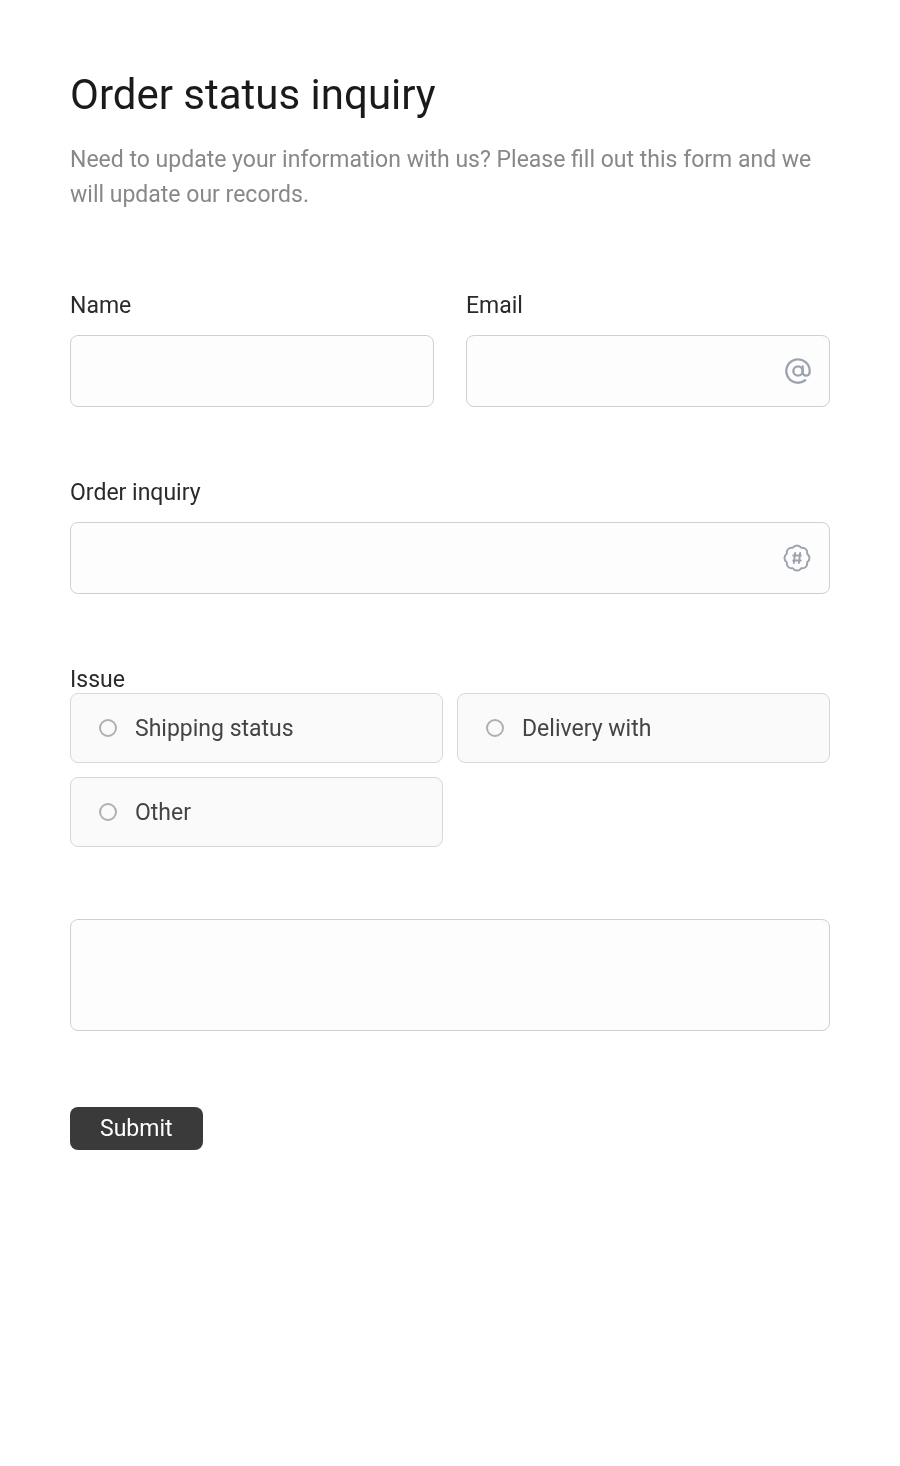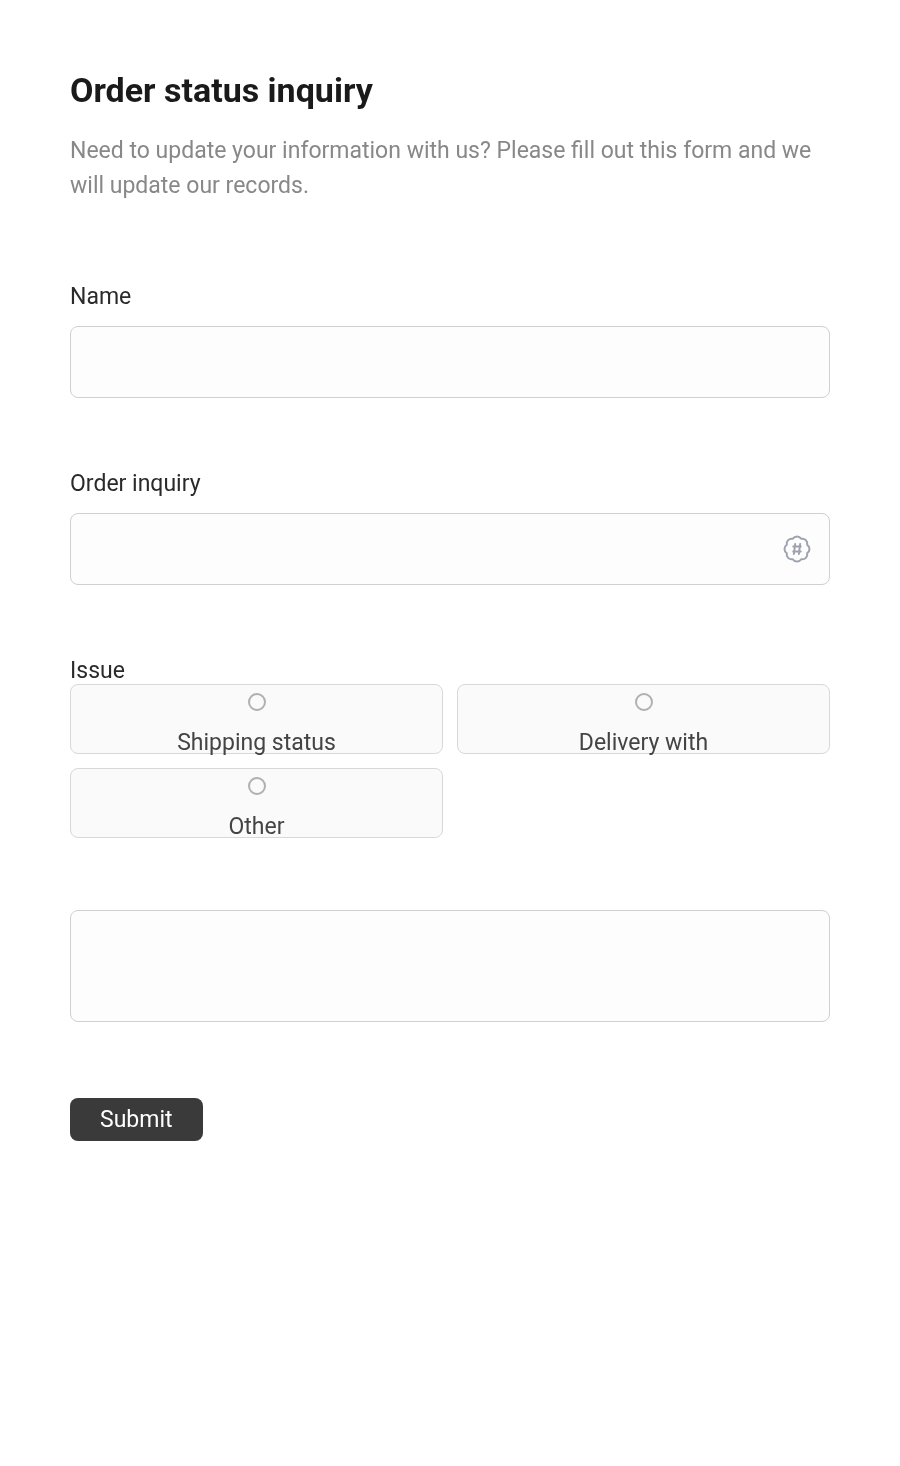--- a/index.html
+++ b/index.html
@@ -8,22 +8,22 @@
       padding: 0;
     }
     body {
       font-family: -apple-system, BlinkMacSystemFont, "Segoe UI", Roboto, Helvetica, Arial, sans-serif;
       background: #ffffff;
       width: 900px;
       padding: 70px;
       color: #1a1a1a;
     }
     .title {
-      font-size: 34px;
-      font-weight: 700;
+      font-size: 42px;
+      font-weight: 400;
       color: #1a1a1a;
       margin-bottom: 24px;
     }
     .subtitle {
       font-size: 23px;
       color: #888888;
       line-height: 1.5;
       margin-bottom: 80px;
     }
     .form-group {
@@ -89,21 +89,20 @@
     .radio-option {
       display: flex;
       align-items: center;
       gap: 18px;
       border: 1px solid #d8d8d8;
       border-radius: 8px;
       padding: 8px 28px;
       height: 70px;
       background: #fafafa;
       cursor: pointer;
-      flex-direction: column;
     }
     .radio-circle {
       width: 18px;
       height: 18px;
       border: 2px solid #b0b0b0;
       border-radius: 50%;
       flex-shrink: 0;
     }
     .radio-label {
       font-size: 23px;
@@ -127,20 +126,32 @@
 
 <h1 class="title">Order status inquiry</h1>
 <p class="subtitle">Need to update your information with us? Please fill out this form and we will update our records.</p>
 
 <div class="form-group">
   <div class="form-row">
     <div class="form-field">
       <label class="label">Name</label>
       <div class="input-wrapper">
         <input type="text" class="text-input" value="" style="">
+      </div>
+    </div>
+    <div class="form-field">
+      <label class="label">Email</label>
+      <div class="input-wrapper">
+        <input type="text" class="text-input with-icon" value="" style="">
+        <span class="input-icon">
+          <svg width="28" height="28" viewBox="0 0 24 24" fill="none" stroke="currentColor" stroke-width="2" stroke-linecap="round" stroke-linejoin="round">
+            <circle cx="12" cy="12" r="4"></circle>
+            <path d="M16 8v5a3 3 0 0 0 6 0v-1a10 10 0 1 0-3.92 7.94"></path>
+          </svg>
+        </span>
       </div>
     </div>
   </div>
 </div>
 
 <div class="form-group">
   <div class="form-field">
     <label class="label">Order inquiry</label>
     <div class="input-wrapper">
       <input type="text" class="text-input with-icon" value="" style="">

